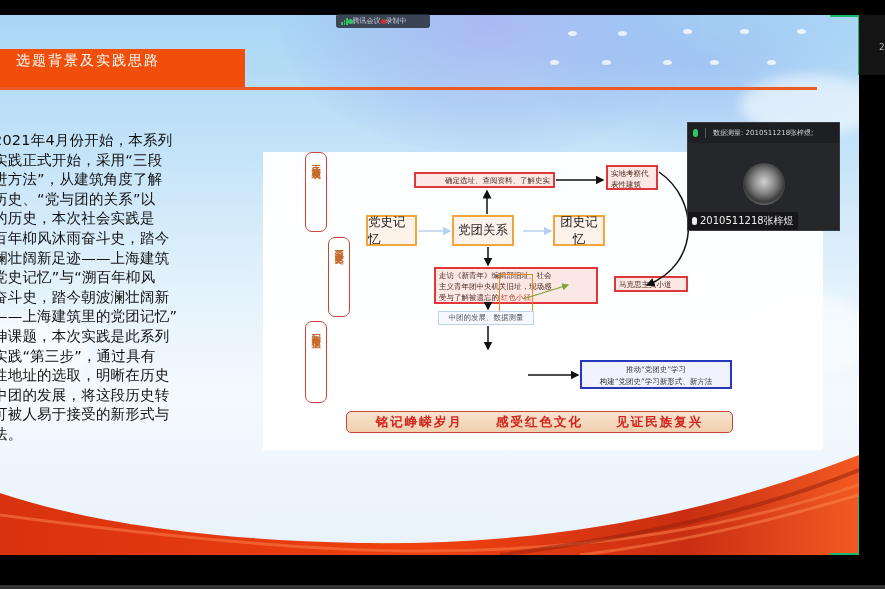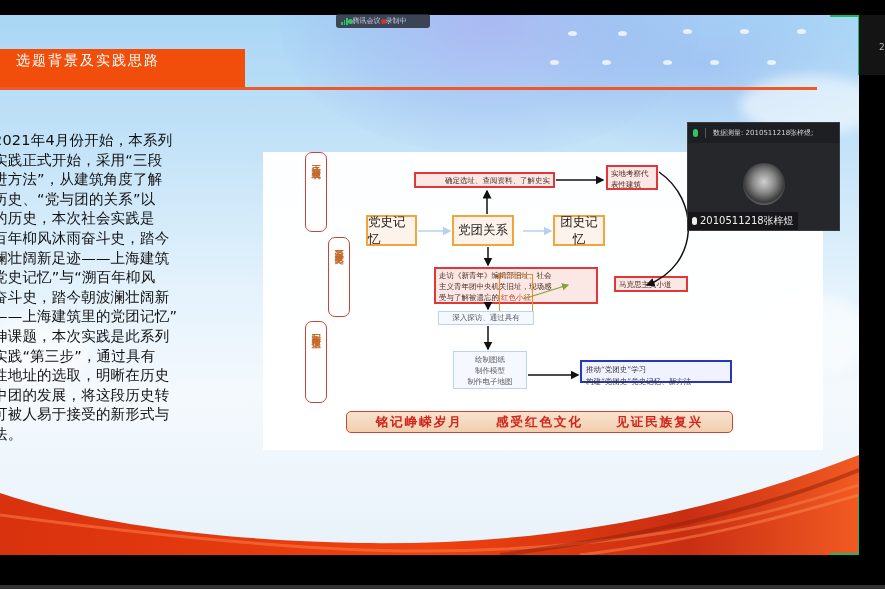--- a/index.html
+++ b/index.html
@@ -144,31 +144,26 @@
     <div class="rbox" style="left:402px;top:252px;width:164px;height:37px;margin-left:32px;">
       <div>走访《新青年》编辑部旧址、社会</div>
       <div>主义青年团中央机关旧址，现场感</div>
       <div><span>受与了解被遗忘的</span><span class="hl">红色小径</span></div>
     </div>
     <div class="rbox" style="left:570px;top:261px;width:74px;height:16px;white-space:nowrap;margin-left:44px;">
       <span>马克思主义小道</span>
     </div>
 
     <div class="gbox" style="left:438px;top:296px;width:96px;height:14px;white-space:nowrap;">
-      <span>深入探访、通过具有</span>
-    </div>
-    <div class="gbox" style="left:453px;top:336px;width:74px;height:38px;padding-top:2px;">
-      <div>绘制图纸</div>
-      <div>制作模型</div>
-      <div>制作电子地图</div>
-    </div>
-
-    <div class="bbox" style="left:580px;top:345px;width:152px;height:23px;white-space:nowrap;">
+      <span>中团的发展、数据测量</span>
+    </div>
+
+    <div class="bbox" style="left:580px;top:345px;width:152px;height:29px;white-space:nowrap;text-align:center;">
       <div>推动“党团史”学习</div>
-      <div>构建“党团史”党史记忆、新方法</div>
+      <div>构建“党团史”学习新形式、新方法</div>
     </div>
 
     <div class="slogan">
       <span>铭记峥嵘岁月</span>
       <span>感受红色文化</span>
       <span>见证民族复兴</span>
     </div>
 
     <svg class="arrows" viewBox="0 0 859 540">
       <defs>

